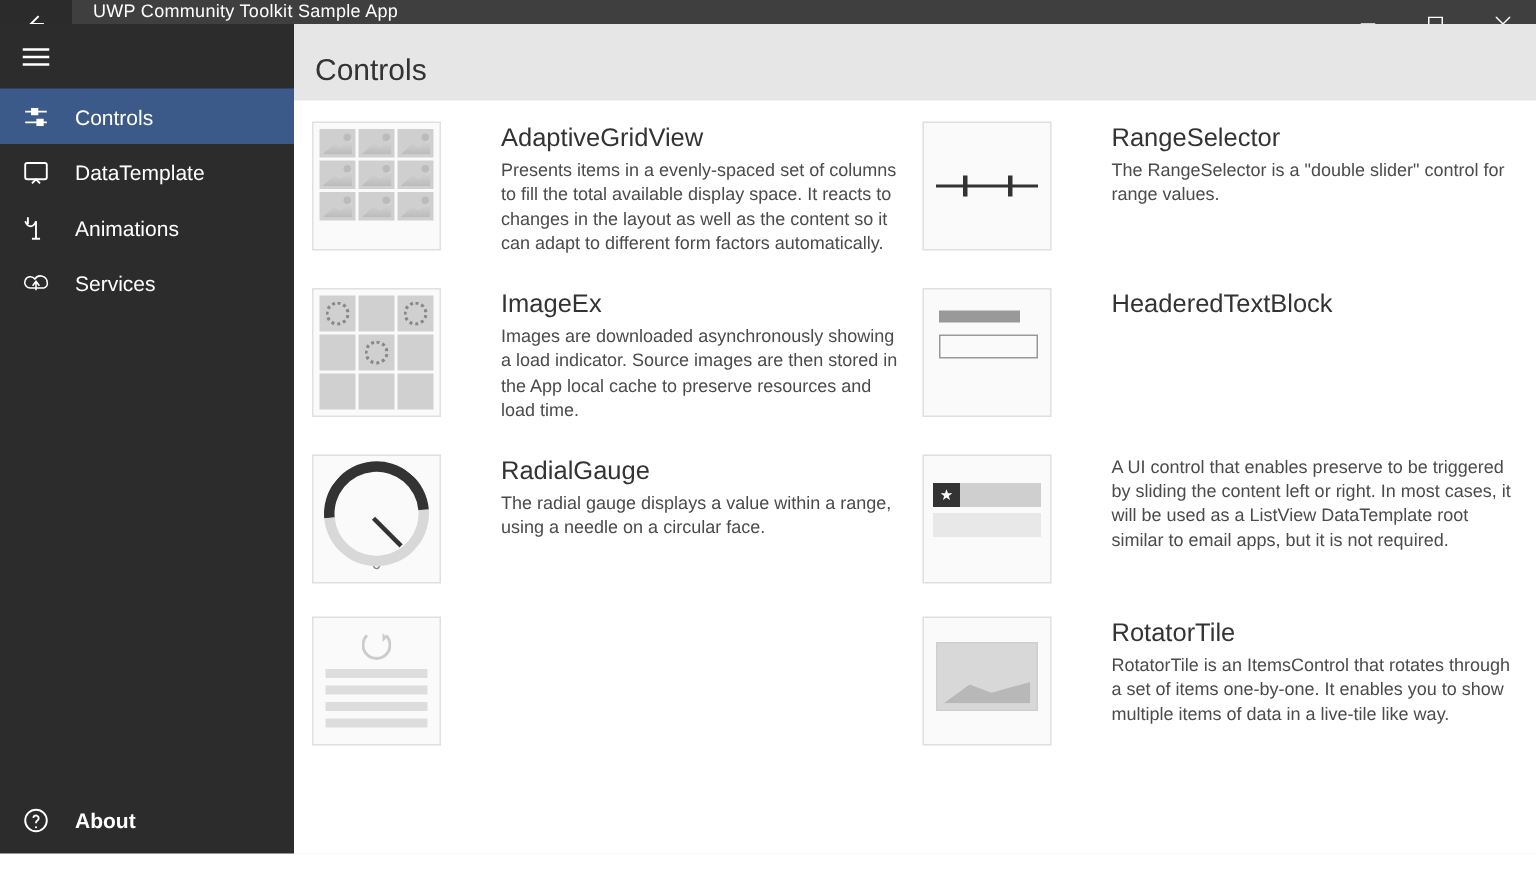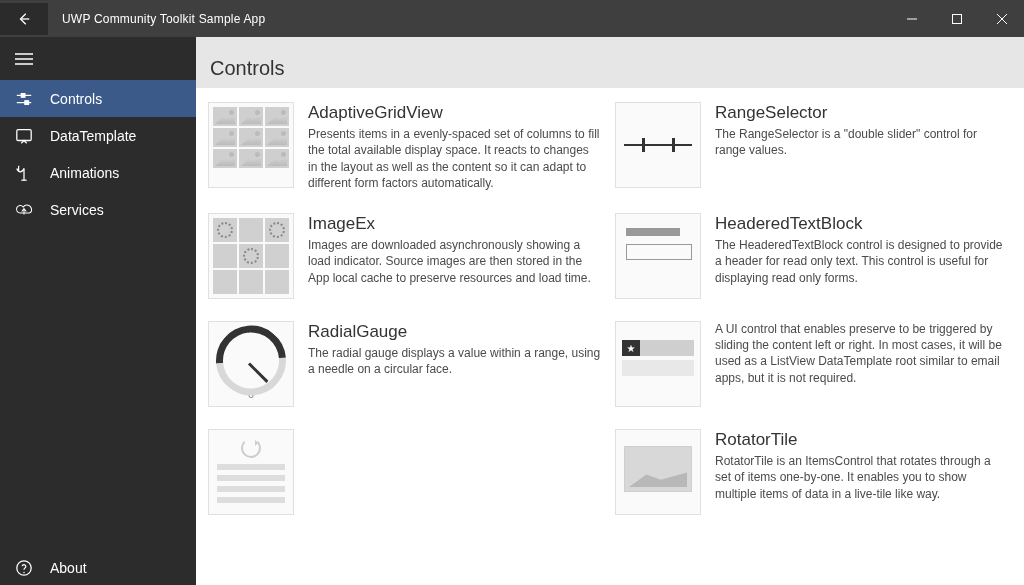--- a/index.html
+++ b/index.html
@@ -9,25 +9,24 @@
     height: 585px;
     overflow: hidden;
     font-family: "Segoe UI", "Segoe UI Light", Segoe, Tahoma, Arial, sans-serif;
     background: #ffffff;
     color: #2a2a2a;
     -webkit-font-smoothing: antialiased;
   }
 
   
   .titlebar {
-    height: 37px;
+    height: 16px;
     background: #3f3f3f;
     color: #fff;
     display: flex;
-    align-items: center;
     font-size: 12px;
   }
   .titlebar .back-btn {
     width: 48px;
     height: 32px;
     display: flex;
     align-items: center;
     justify-content: center;
     background: #2b2b2b;
   }
@@ -140,20 +139,21 @@
     background: #fafafa;
     flex: 0 0 86px;
     position: relative;
     box-sizing: border-box;
     overflow: hidden;
   }
   .info {
     flex: 1;
     min-width: 0;
     padding-right: 4px;
+    margin-left: 26px;
   }
   .info .title {
     font-size: 17px;
     font-weight: 300;
     color: #333;
     margin: 0 0 3px 0;
     line-height: 1.25;
   }
   .info .desc {
     font-size: 12px;
@@ -302,21 +302,21 @@
             <path d="M7 12a5 5 0 1 1 4-8 6 6 0 0 1 11 3 4 4 0 0 1-3 5H7z"></path>
             <path d="M12 6 V14 M9 10 L12 6 L15 10"></path>
           </svg>
         </span>
         <span class="label">Services</span>
       </div>
     </div>
 
     <div class="grow"></div>
 
-    <div class="nav-item" style="height:44px;">
+    <div class="nav-item" style="height:44px;font-weight:bold;">
       <span class="icon">
         <svg width="18" height="18" viewBox="0 0 20 20" fill="none" stroke="#fff" stroke-width="1.4">
           <circle cx="10" cy="10" r="8"></circle>
           <path d="M8 8a2 2 0 1 1 3 2c-1 .5-1 1-1 2"></path>
           <circle cx="10" cy="15" r="0.8" fill="#fff" stroke="none"></circle>
         </svg>
       </span>
       <span class="label">About</span>
     </div>
   </div>
@@ -398,21 +398,20 @@
         </div>
       </div>
 
       <div class="card">
         <div class="thumb th-htb">
           <div class="h"></div>
             <div class="b"></div>
         </div>
         <div class="info">
           <div class="title">HeaderedTextBlock</div>
-          <div class="desc">The HeaderedTextBlock control is designed to provide a header for read only text. This control is useful for displaying read only forms.</div>
         </div>
       </div>
 
       <div class="card">
         <div class="thumb th-gauge">
           <div class="needle"></div>
           <div class="zero">0</div>
         </div>
         <div class="info">
           <div class="title">RadialGauge</div>

